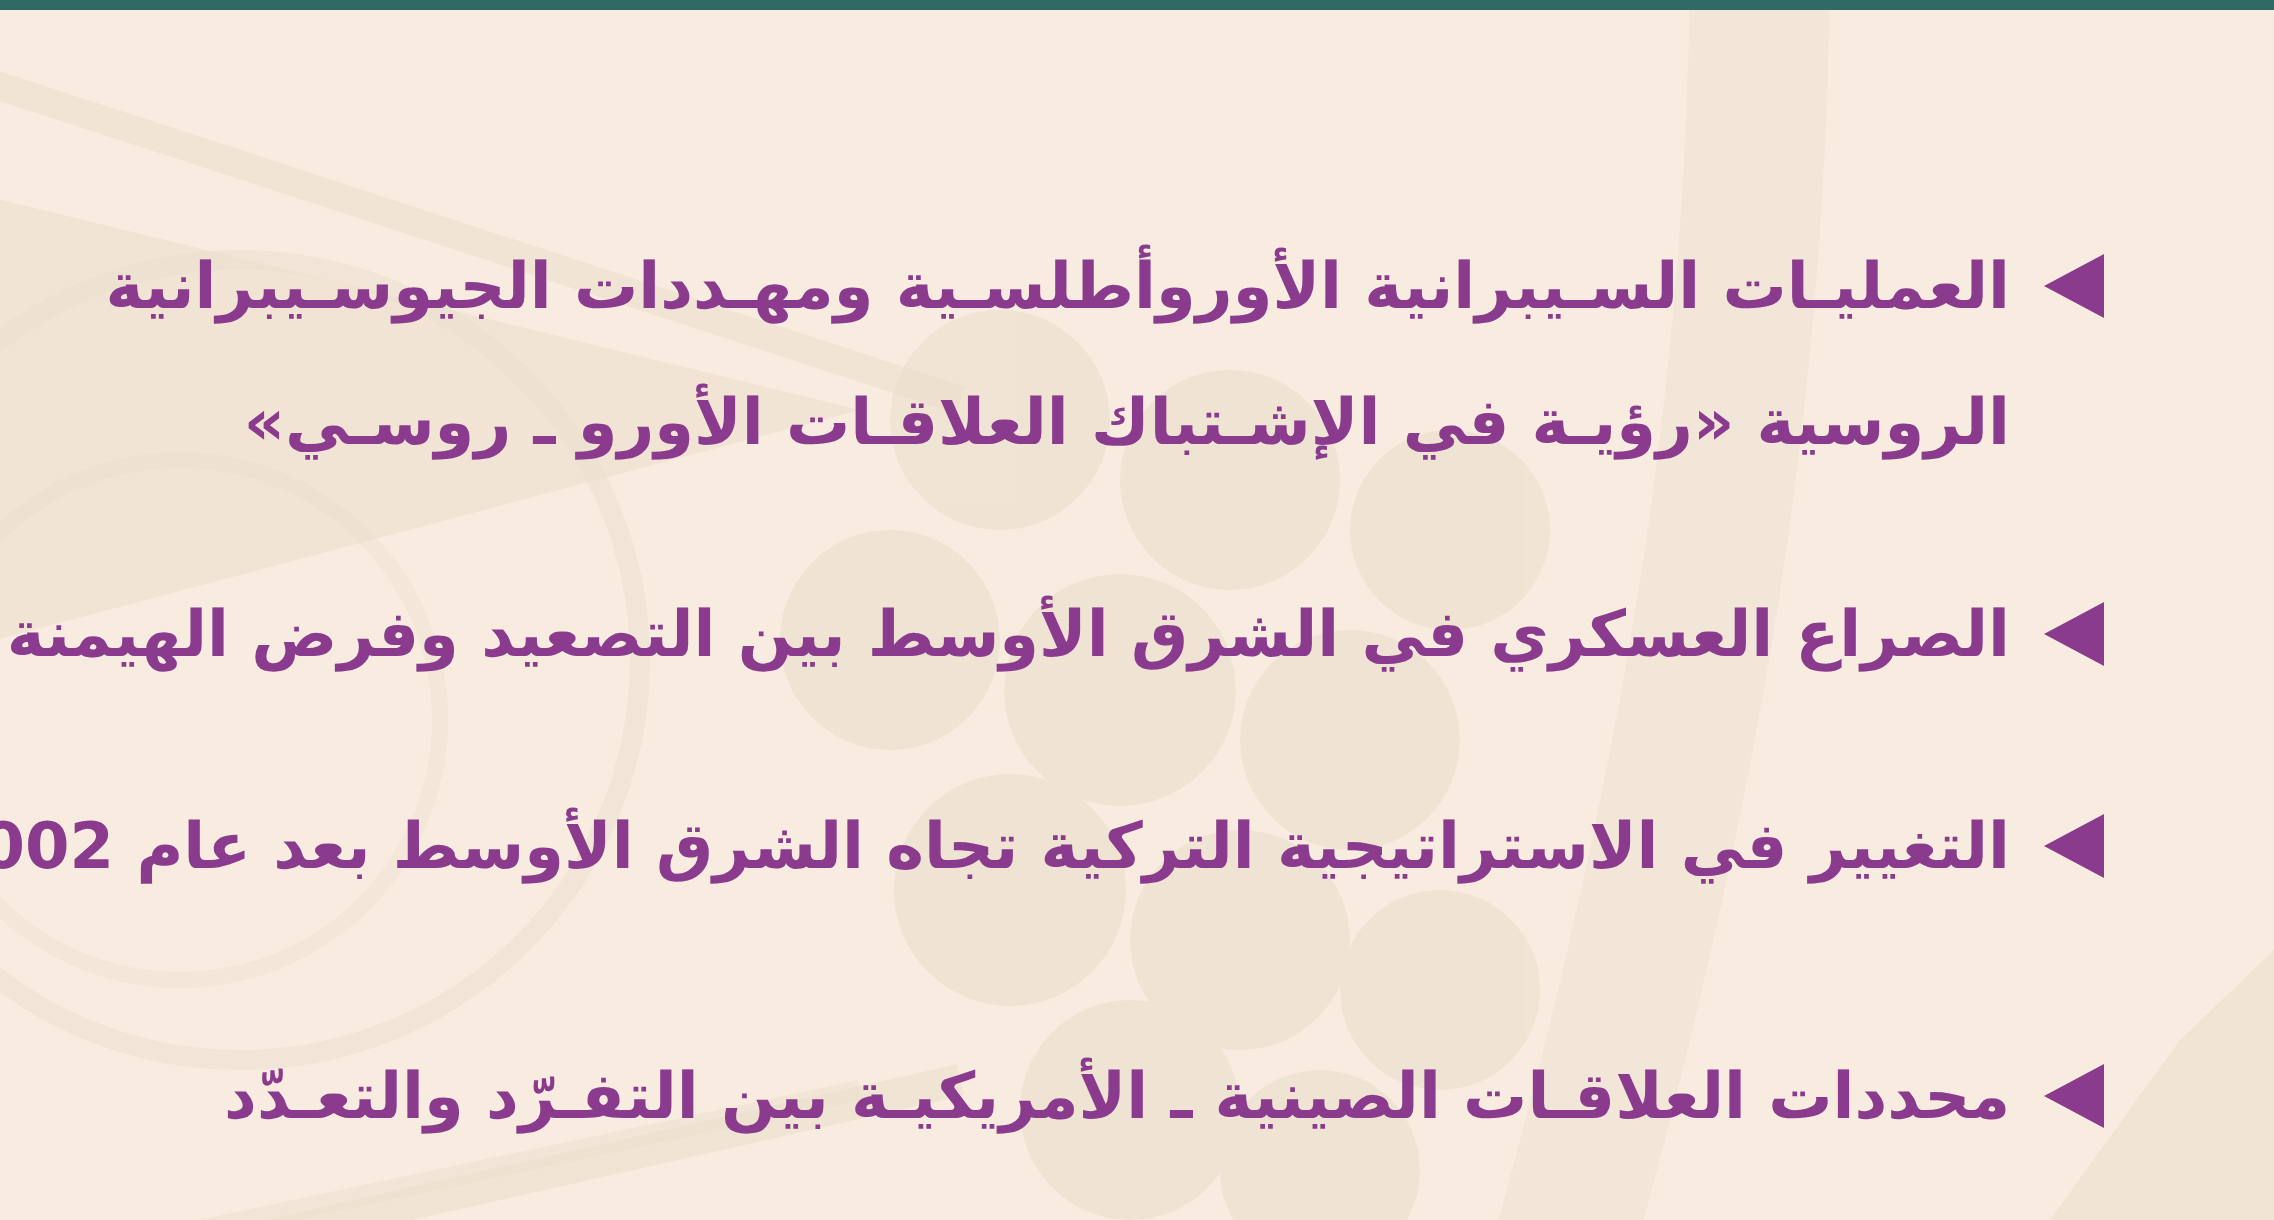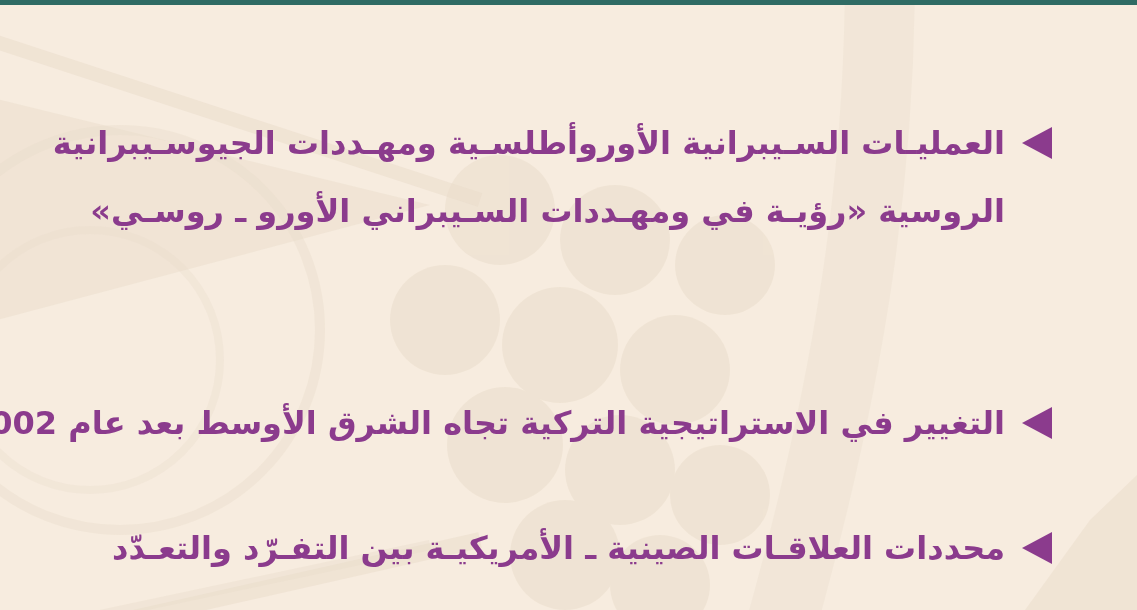--- a/index.html
+++ b/index.html
@@ -117,24 +117,30 @@
       <path d="M100,615 L430,545" stroke-width="10" opacity="0.4"></path>
     </g>
   </svg>
 
   <div class="toc">
 
     <div class="toc-item pos-1">
       <span class="bullet"></span>
       <div class="lines">
         <div class="line">العمليـات السـيبرانية الأوروأطلسـية ومهـددات الجيوسـيبرانية</div>
-        <div class="line">الروسية «رؤيـة في ومهـددات السـيبراني الأورو ـ روسـي»</div>
+        <div class="line">الروسية «رؤيـة في الإشـتباك العلاقـات الأورو ـ روسـي»</div>
       </div>
     </div>
 
+    <div class="toc-item pos-2">
+      <span class="bullet"></span>
+      <div class="lines">
+        <div class="line">الصراع العسكري في الشرق الأوسط بين التصعيد وفرض الهيمنة</div>
+      </div>
+    </div>
 
     <div class="toc-item pos-3">
       <span class="bullet"></span>
       <div class="lines">
         <div class="line">التغيير في الاستراتيجية التركية تجاه الشرق الأوسط بعد عام 2002</div>
       </div>
     </div>
 
     <div class="toc-item pos-4">
       <span class="bullet"></span>

